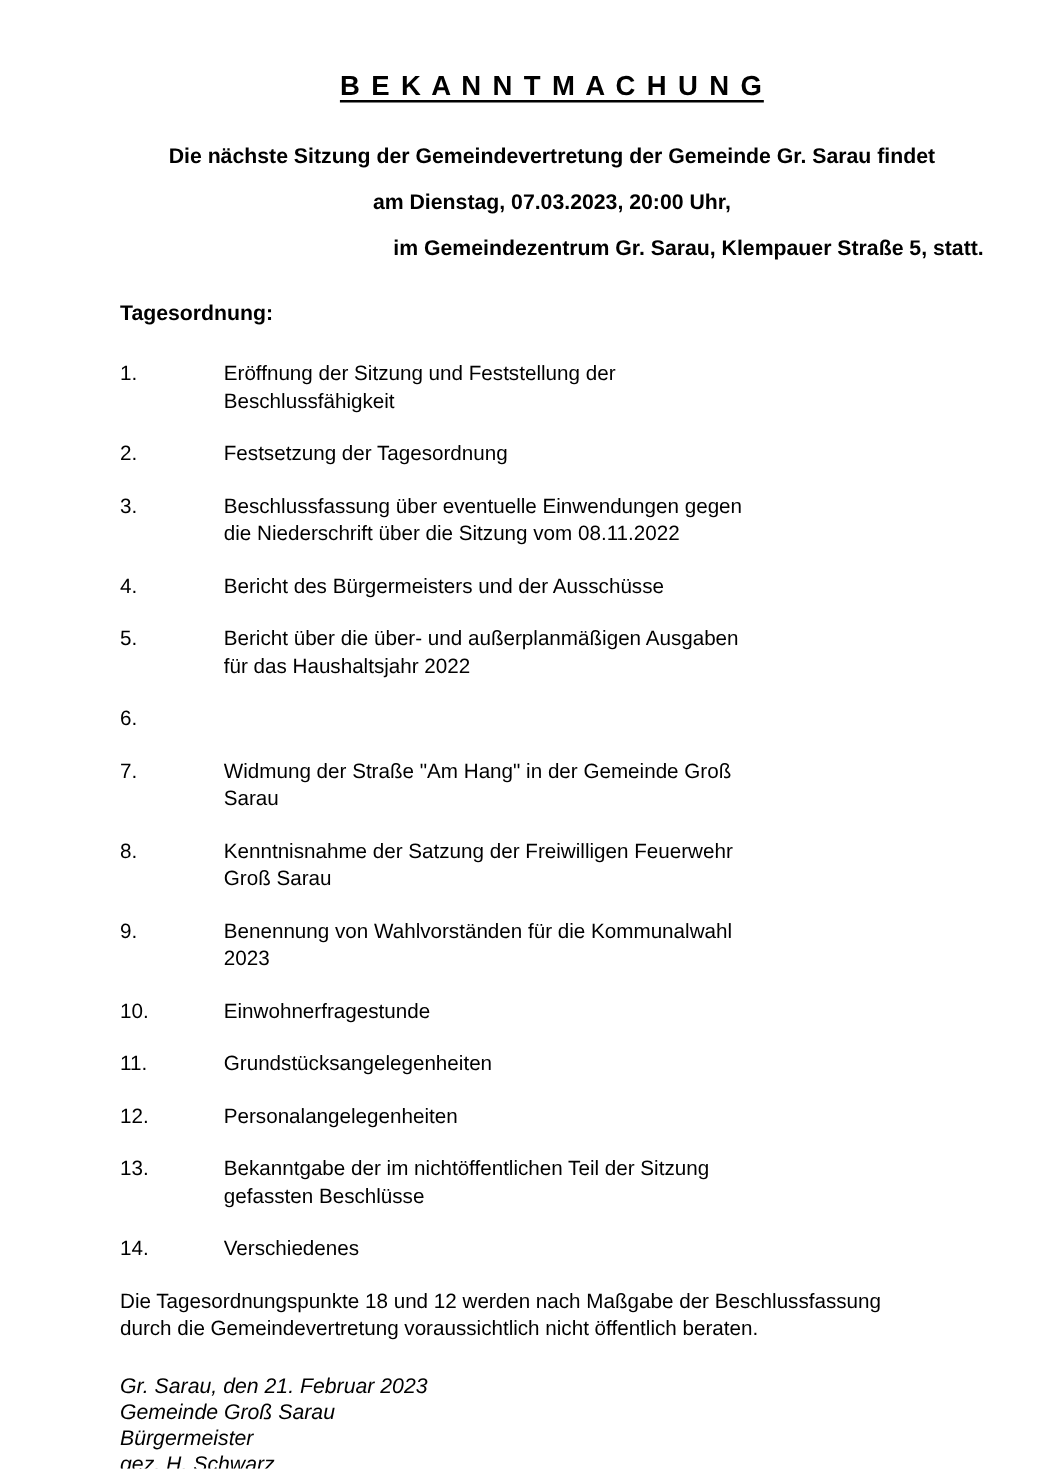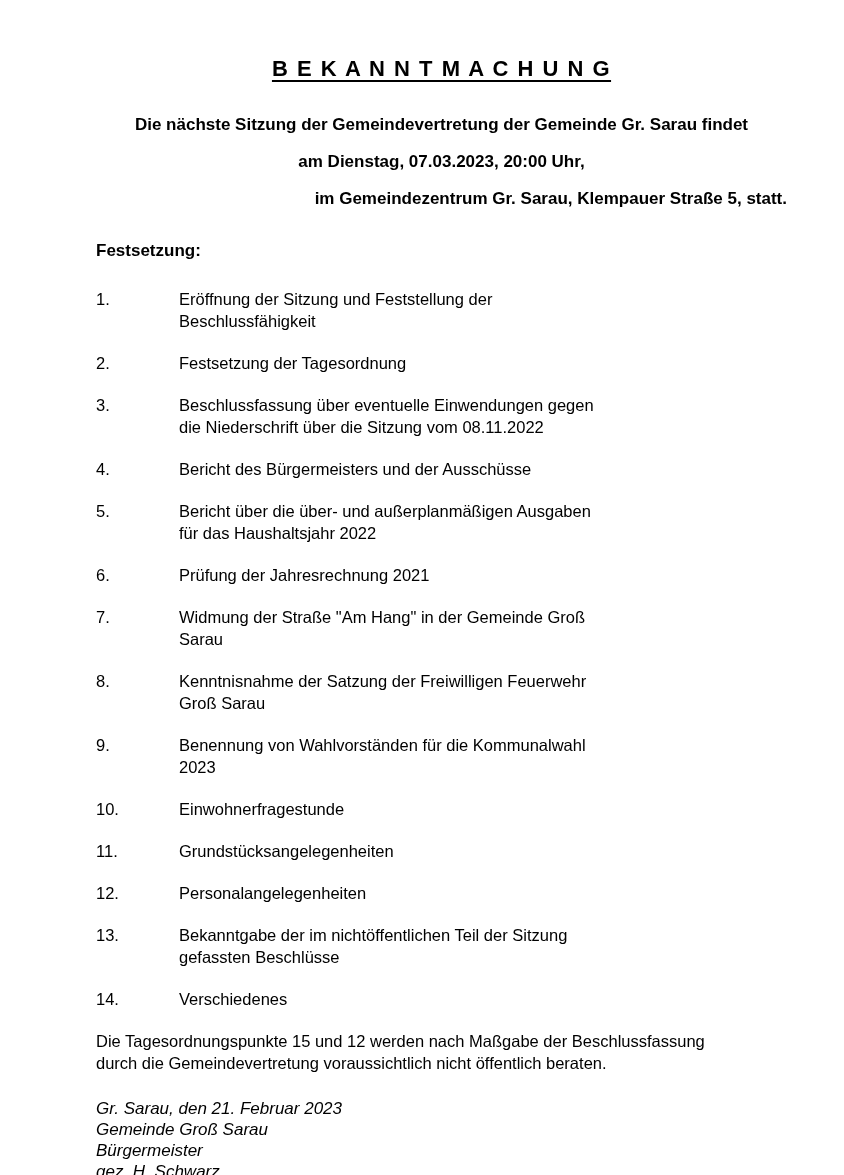--- a/index.html
+++ b/index.html
@@ -85,21 +85,21 @@
 <div class="page">
 
   <h1 class="doc-title">B E K A N N T M A C H U N G</h1>
 
   <p class="intro intro-1">Die nächste Sitzung der Gemeindevertretung der Gemeinde Gr. Sarau findet</p>
 
   <p class="intro intro-2">am Dienstag, 07.03.2023, 20:00 Uhr,</p>
 
   <p class="intro intro-3">im Gemeindezentrum Gr. Sarau, Klempauer Straße 5, statt.</p>
 
-  <p class="agenda-heading">Festsetzung:</p>
+  <p class="agenda-heading">Tagesordnung:</p>
 
   <div class="agenda">
   <div class="agenda-row">
     <span class="agenda-num">1.</span>
     <span class="agenda-text">Eröffnung der Sitzung und Feststellung der
 Beschlussfähigkeit</span>
   </div>
 
   <div class="agenda-row">
     <span class="agenda-num">2.</span>
@@ -118,21 +118,20 @@
   </div>
 
   <div class="agenda-row">
     <span class="agenda-num">5.</span>
     <span class="agenda-text">Bericht über die über- und außerplanmäßigen Ausgaben
 für das Haushaltsjahr 2022</span>
   </div>
 
   <div class="agenda-row">
     <span class="agenda-num">6.</span>
-    <span class="agenda-text">Prüfung der Jahresrechnung 2021</span>
   </div>
 
   <div class="agenda-row">
     <span class="agenda-num">7.</span>
     <span class="agenda-text">Widmung der Straße "Am Hang" in der Gemeinde Groß
 Sarau</span>
   </div>
 
   <div class="agenda-row">
     <span class="agenda-num">8.</span>
@@ -166,21 +165,21 @@
     <span class="agenda-text">Bekanntgabe der im nichtöffentlichen Teil der Sitzung
 gefassten Beschlüsse</span>
   </div>
 
   <div class="agenda-row">
     <span class="agenda-num">14.</span>
     <span class="agenda-text">Verschiedenes</span>
   </div>
 </div>
 
-  <p class="note">Die Tagesordnungspunkte 15 und 12 werden nach Maßgabe der Beschlussfassung
+  <p class="note">Die Tagesordnungspunkte 18 und 12 werden nach Maßgabe der Beschlussfassung
 durch die Gemeindevertretung voraussichtlich nicht öffentlich beraten.</p>
 
   <div class="signature">
     <div>Gr. Sarau, den 21. Februar 2023</div>
     <div>Gemeinde Groß Sarau</div>
     <div>Bürgermeister</div>
     <div>gez. H. Schwarz</div>
   </div>
 
 </div>

